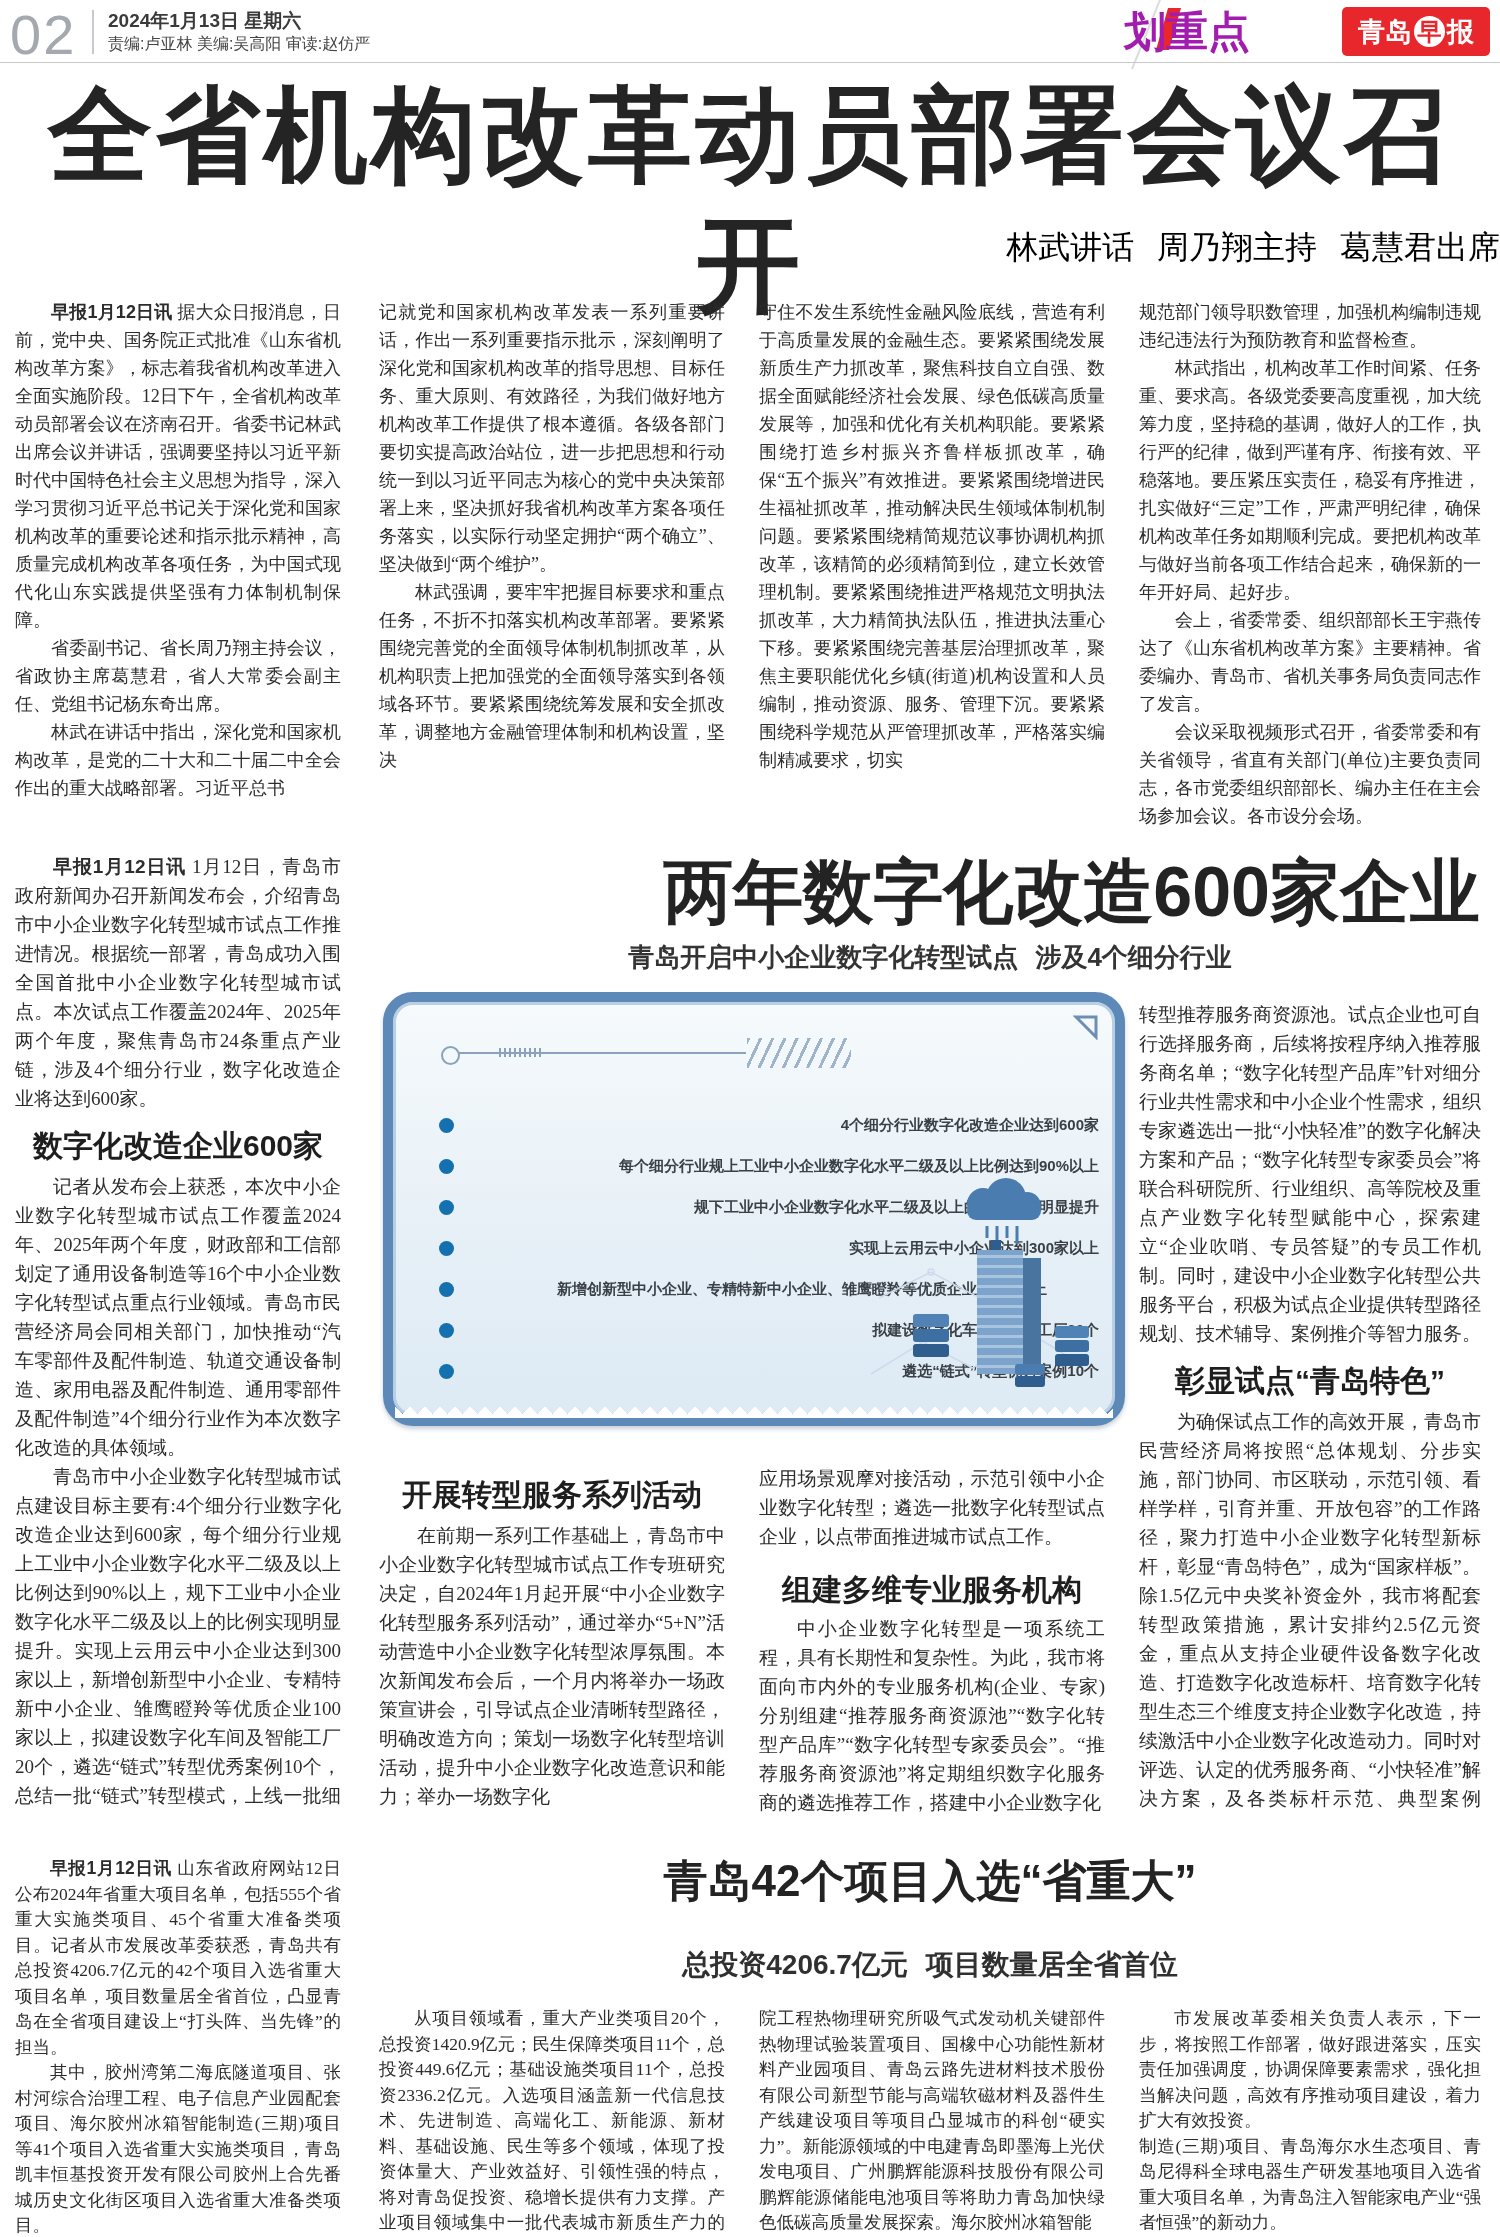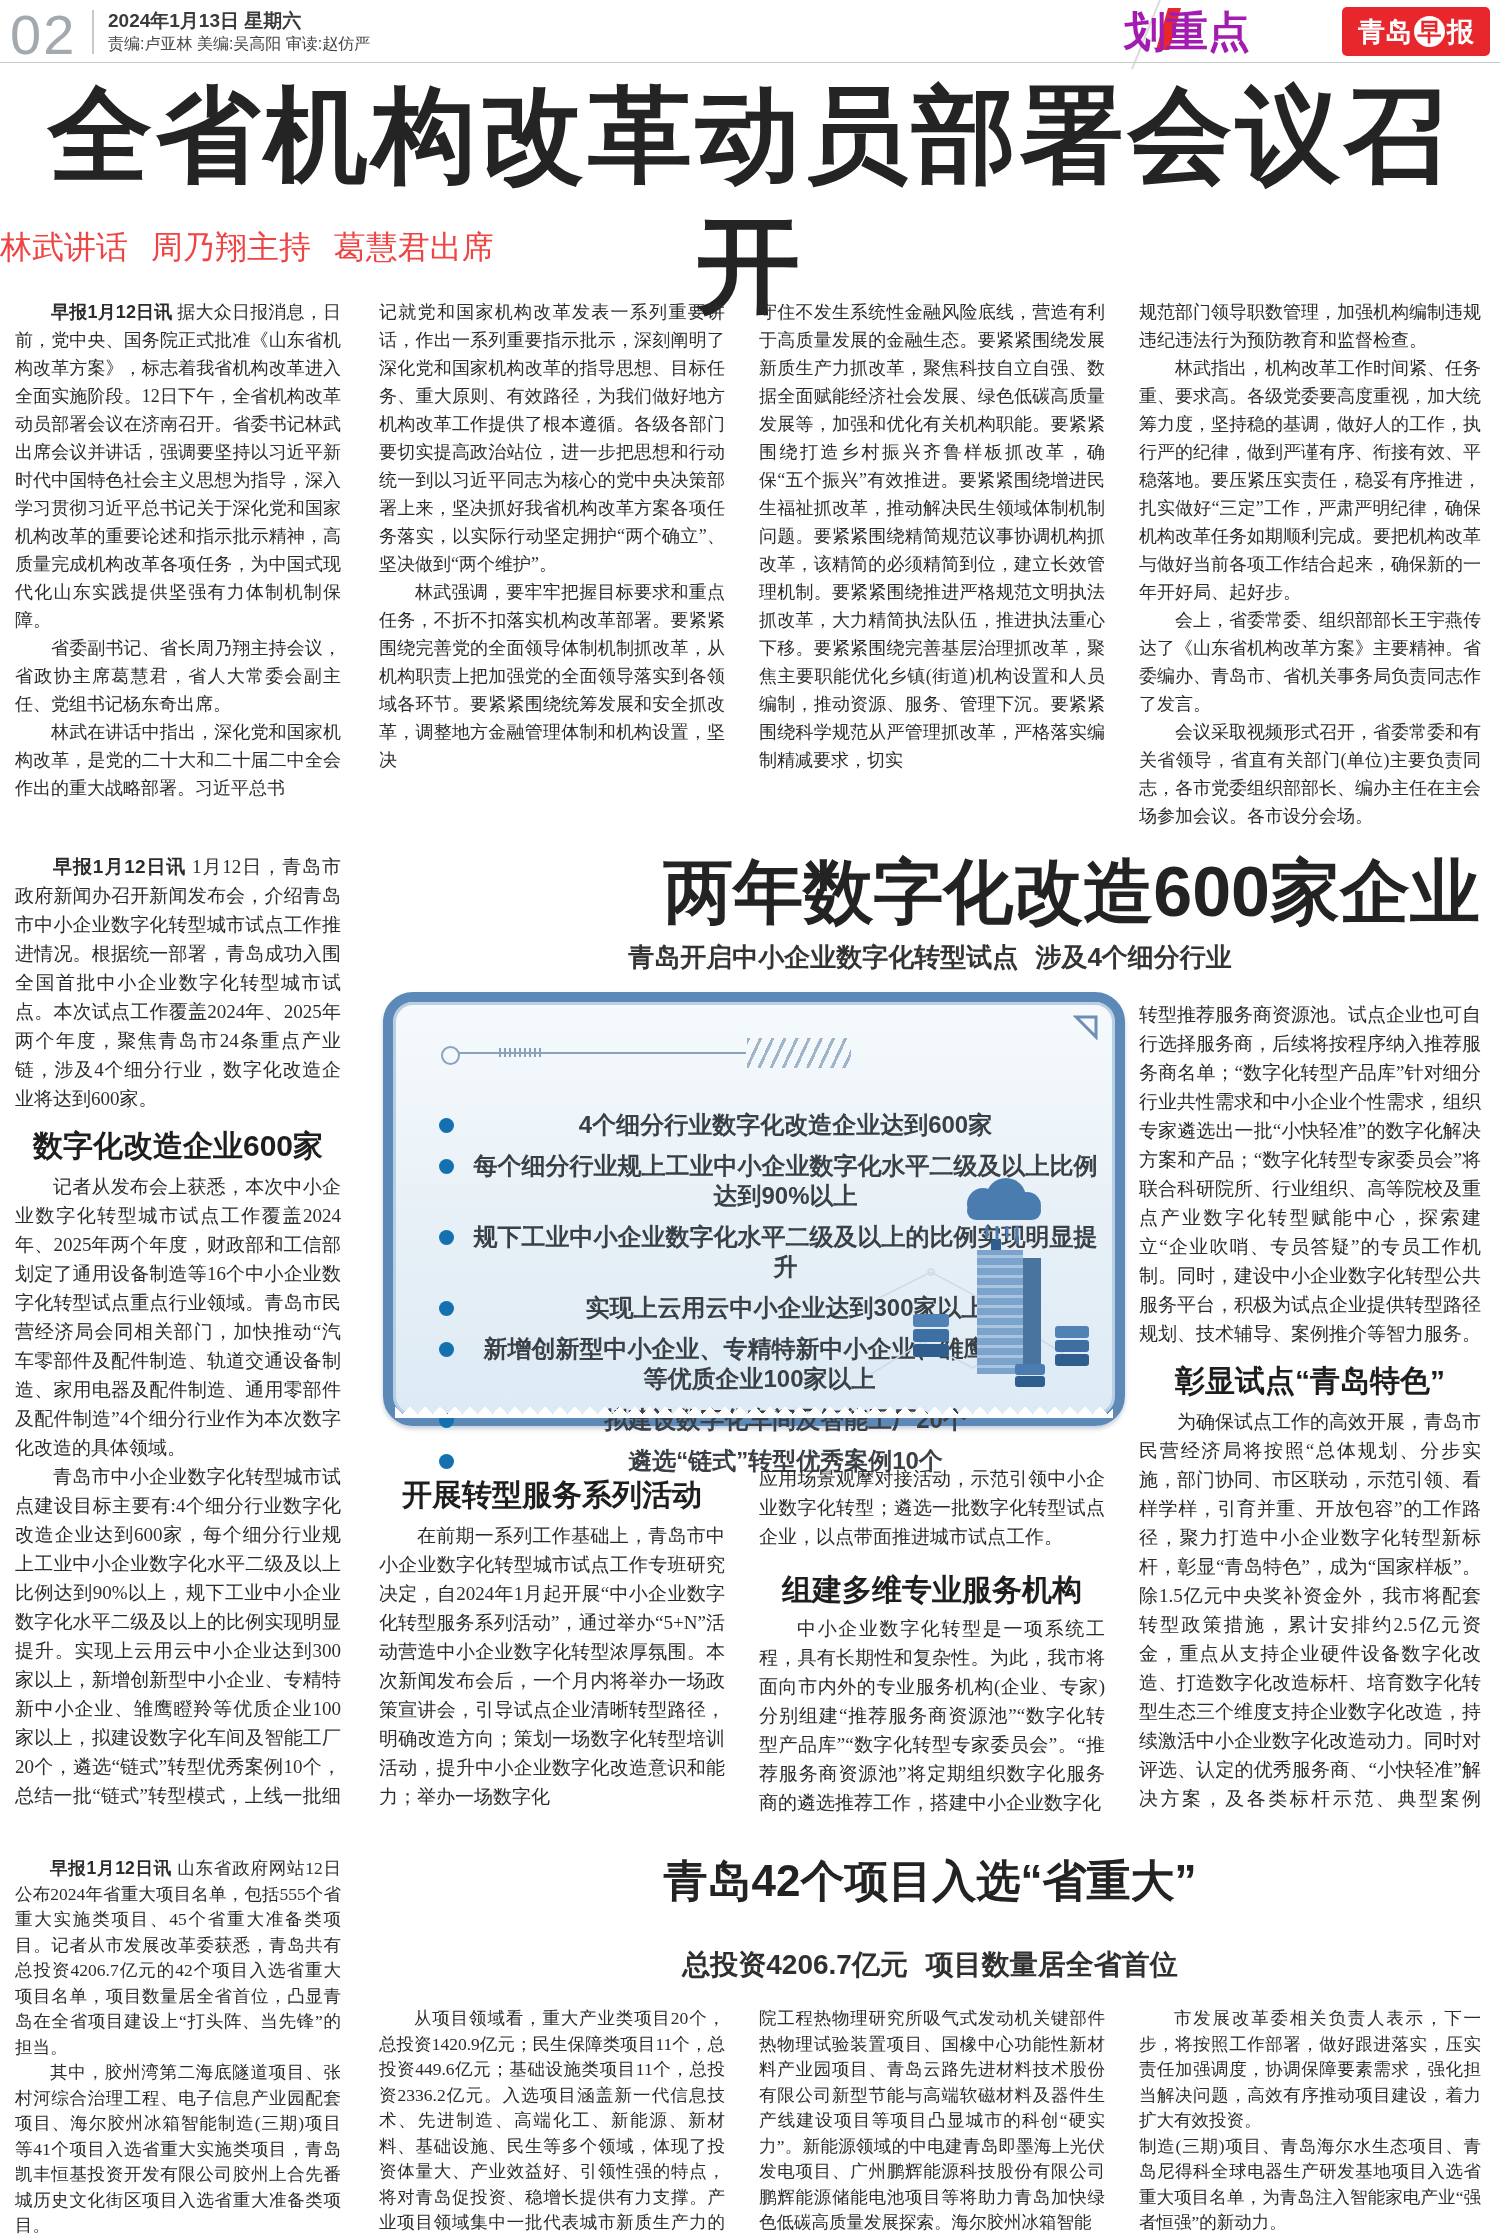--- a/index.html
+++ b/index.html
@@ -22,22 +22,22 @@
             font-size:42px;font-weight:bold;color:#a21caf;}
   .logo{position:absolute;left:1342px;top:7px;width:148px;height:49px;background:#e8272d;
         border-radius:5px;display:flex;align-items:center;justify-content:center;gap:1px;
         font-family:"Liberation Sans",sans-serif;font-weight:bold;color:#fff;font-size:27px;}
   .logo .circ{display:inline-flex;align-items:center;justify-content:center;width:31px;height:31px;
         background:#fff;color:#e8272d;border-radius:50%;font-size:24px;margin:0 1px;}
   
   .a1-headline{position:absolute;left:0;top:70px;width:1500px;text-align:center;
         font-family:"Liberation Sans","DejaVu Sans",sans-serif;font-weight:bold;color:#242424;
         font-size:104px;letter-spacing:4px;line-height:1.25;}
-  .a1-subtitle{position:absolute;left:0;top:226px;width:1500px;text-align:left;
-        font-family:"Liberation Sans",sans-serif;font-size:32px;color:#ef4444;word-spacing:14px;}
+  .a1-subtitle{position:absolute;left:0;top:226px;width:1500px;text-align:right;
+        font-family:"Liberation Sans",sans-serif;font-size:32px;color:#000000;word-spacing:14px;}
   .a2-headline{position:absolute;left:380px;top:846px;width:1100px;text-align:right;
         font-family:"Liberation Sans",sans-serif;font-weight:bold;font-size:70px;color:#232323;}
   .a2-subtitle{position:absolute;left:380px;top:940px;width:1100px;text-align:center;
         font-family:"Liberation Sans",sans-serif;font-weight:bold;font-size:26px;color:#343434;word-spacing:10px;}
   .a3-headline{position:absolute;left:380px;top:1852px;width:1100px;text-align:center;
         font-family:"Liberation Sans",sans-serif;font-weight:bold;font-size:44px;color:#232323;}
   .a3-subtitle{position:absolute;left:380px;top:1946px;width:1100px;text-align:center;
         font-family:"Liberation Sans",sans-serif;font-weight:bold;font-size:28px;color:#303030;word-spacing:10px;}
   
   .col{position:absolute;text-align:justify;}
@@ -62,22 +62,22 @@
         box-shadow:inset 0 0 0 3px #b9cfe4, 0 3px 4px rgba(40,70,110,.25);}
   .deco{position:absolute;left:48px;top:34px;width:420px;height:34px;}
   .deco .ring{position:absolute;left:0;top:10px;width:15px;height:15px;border:2px solid #8aa2bd;border-radius:50%;}
   .deco .bars{position:absolute;left:58px;top:12px;width:42px;height:9px;
         background:repeating-linear-gradient(90deg,#8aa2bd 0 2px,transparent 2px 5px);}
   .deco .line{position:absolute;left:17px;top:16px;width:288px;height:2px;background:#8aa2bd;}
   .deco .slashes{position:absolute;left:306px;top:2px;width:104px;height:30px;
         background:repeating-linear-gradient(115deg,#9fb4c9 0 3px,transparent 3px 11px);}
   .fold-icon{position:absolute;top:12px;right:16px;}
   .bullets{position:absolute;left:46px;top:108px;width:660px;margin:0;padding:0;list-style:none;
-        font-family:"Liberation Sans",sans-serif;font-weight:bold;font-size:24px;line-height:30px;
-        color:#3a4046;text-align:center;}
+        font-family:"Liberation Sans",sans-serif;font-weight:bold;font-size:15px;line-height:30px;
+        color:#3a4046;text-align:right;}
   .bullets li{position:relative;padding-left:33px;margin-bottom:11px;}
   .bullets .dot{position:absolute;left:0;top:8px;width:15px;height:15px;border-radius:50%;background:#1470ae;}
   .illu{position:absolute;right:10px;bottom:20px;}
   .zigzag{position:absolute;left:2px;right:2px;bottom:-2px;height:15px;
         background:linear-gradient(-45deg,#ffffff 8px,transparent 0) 0 0/15px 15px repeat-x,
                    linear-gradient(45deg,#ffffff 8px,transparent 0) 0 0/15px 15px repeat-x;}
 </style>
 </head>
 <body>
 

